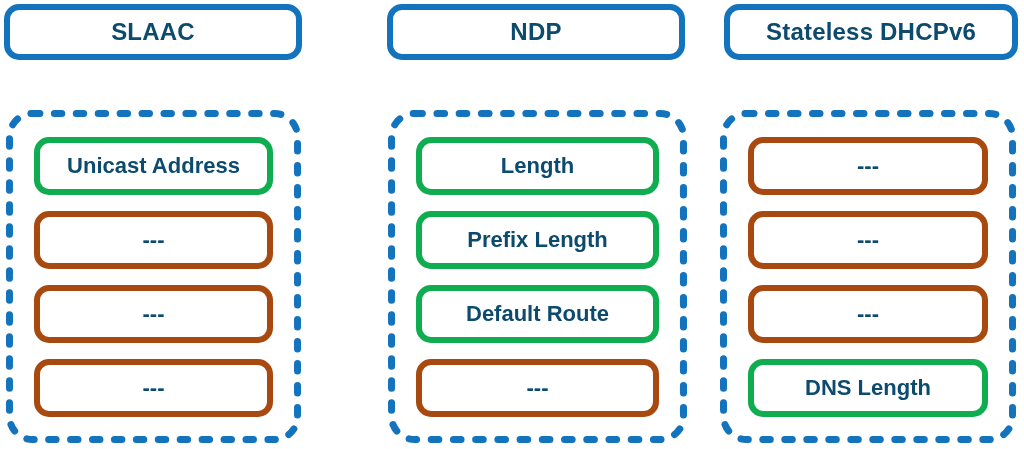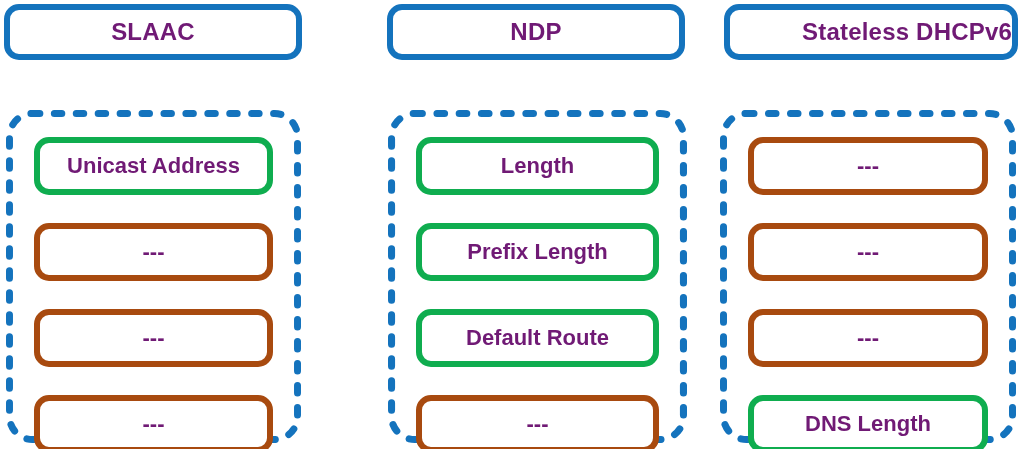--- a/index.html
+++ b/index.html
@@ -3,50 +3,50 @@
 <meta charset="utf-8">
 <style>
   html, body { margin: 0; padding: 0; background: #ffffff; }
   .stage {
     position: relative;
     width: 1024px;
     height: 449px;
     background: #ffffff;
     overflow: hidden;
     font-family: "Liberation Sans", sans-serif;
-    color: #701a75;
+    color: #0c4a6e;
   }
   .method-header {
     position: absolute;
     top: 4px;
     height: 56px;
     box-sizing: border-box;
     border: 6px solid #1473BD;
     border-radius: 15px;
     background: #ffffff;
     display: flex;
     align-items: center;
     justify-content: center;
     font-size: 24px;
     font-weight: bold;
     letter-spacing: 0.2px;
   }
   #header-0 { left: 4px;   width: 298px; }
   #header-1 { left: 387px; width: 298px; }
-  #header-2 { left: 724px; width: 294px; justify-content: flex-end; }
+  #header-2 { left: 724px; width: 294px; }
 
   .panel {
     position: absolute;
     top: 110px;
     height: 333px;
     box-sizing: border-box;
     padding: 27px 28px 0 28px;
     display: flex;
     flex-direction: column;
-    gap: 28px;
+    gap: 16px;
   }
   #panel-0 { left: 6px;   width: 295px; }
   #panel-1 { left: 388px; width: 299px; }
   #panel-2 { left: 720px; width: 296px; }
 
   .dash-border {
     position: absolute;
     left: 0; top: 0;
     width: 100%; height: 100%;
     pointer-events: none;

